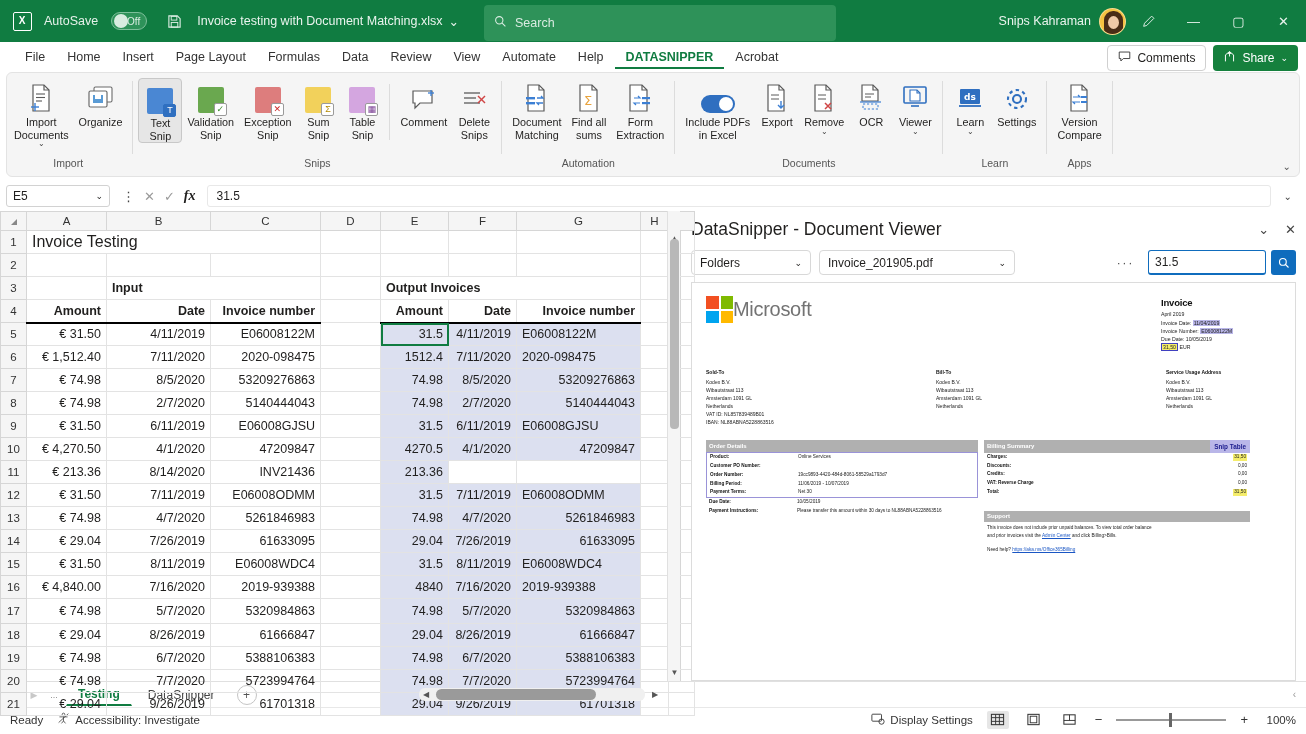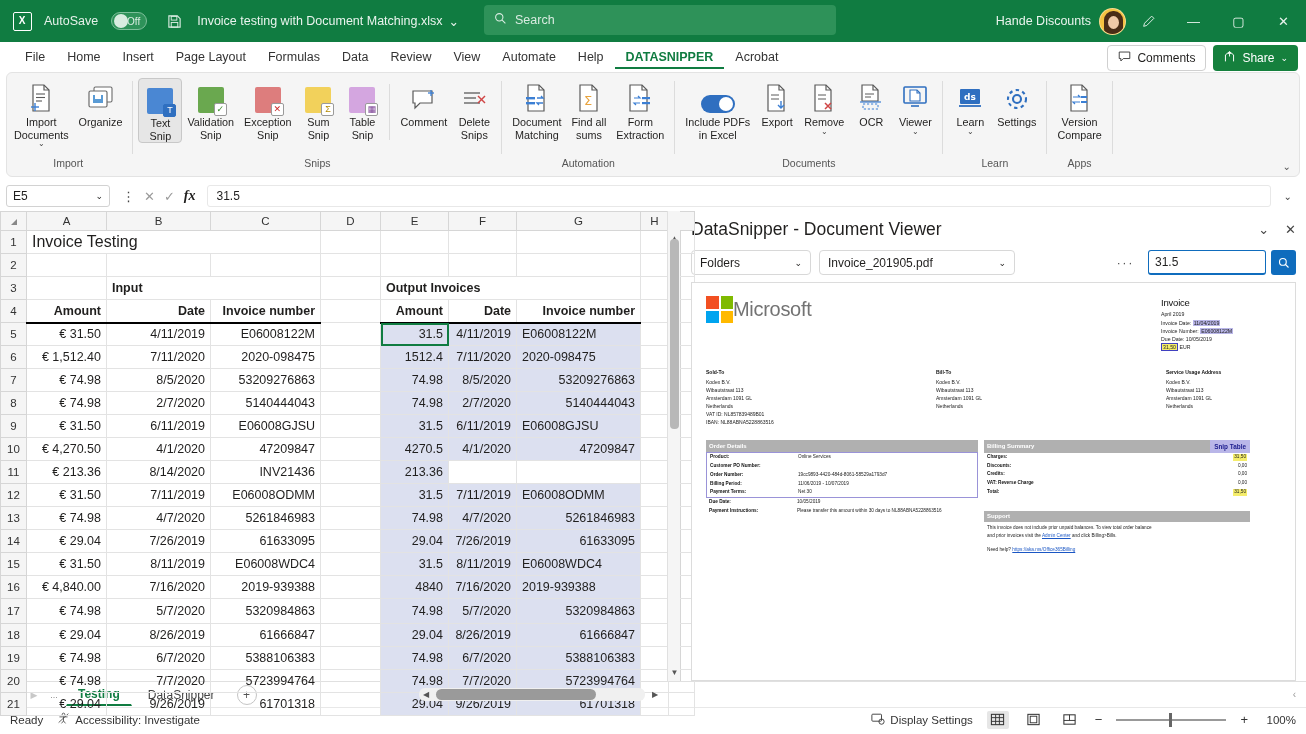--- a/index.html
+++ b/index.html
@@ -12,21 +12,21 @@
   
   .titlebar{ height:42px; background:#107c41; display:flex; align-items:center; gap:0; color:#fff; position:relative; }
   .tb-logo{ width:44px; display:flex; align-items:center; justify-content:center; }
   .xl-ico{ width:19px;height:19px;border:1.6px solid #fff;border-radius:2px; display:flex;align-items:center;justify-content:center;font-size:10px;font-weight:bold;line-height:1;}
   .autosave{ display:flex; align-items:center; gap:13px; font-size:12.5px; color:#e6f1ea; }
   .toggle{ width:36px;height:18px;border-radius:9px;background:#2e9259;border:1px solid #7dbf9a; display:flex;align-items:center; position:relative; }
   .toggle .knob{ width:14px;height:14px;border-radius:50%;background:#d8ece0;margin-left:2px; }
   .toggle .off{ position:absolute; right:6px; font-size:10px; color:#dceee4;}
   .save-ico{ margin-left:14px; width:26px;display:flex;justify-content:center;}
   .docname{ margin-left:10px; font-size:12.5px; color:#eaf4ee; display:flex; align-items:center; gap:6px;}
-  .search-box{ position:absolute; left:484px; top:5px; width:352px; height:30px; background:#2e9259; border-radius:4px; display:flex; align-items:center; padding:0 10px; gap:8px;}
+  .search-box{ position:absolute; left:484px; top:5px; width:352px; height:36px; background:#2e9259; border-radius:4px; display:flex; align-items:center; padding:0 10px; gap:8px;}
   .search-box .ph{ color:#d9ebe1; font-size:12.5px;}
   .tb-right{ position:absolute; right:0; top:0; height:42px; display:flex; align-items:center; gap:0;}
   .username{ font-size:12.5px; color:#eaf4ee; margin-right:8px;}
   .avatar{ width:27px;height:27px;border-radius:50%; background:#f5c242; overflow:hidden; position:relative; border:1px solid rgba(255,255,255,.4);}
   .avatar .hair{position:absolute;left:4px;top:2px;width:19px;height:24px;border-radius:9px 9px 6px 6px;background:#4a2c17;}
   .avatar .face{position:absolute;left:8px;top:7px;width:11px;height:13px;border-radius:50%;background:#f0c9a8;}
   .wbtn{ width:45px;height:42px;display:flex;align-items:center;justify-content:center;color:#eaf4ee;font-size:13px;}
   
   .tabs{ height:30px; background:#fff; display:flex; align-items:center; padding-left:14px; position:relative; border-bottom:0;}
   .tab{ padding:4px 11px; font-size:12.5px; color:#333; border-radius:3px; cursor:default; white-space:nowrap;}
@@ -82,21 +82,21 @@
   .vsbtn{ width:25px;height:25px;background:#0f6cbd;border-radius:3px;display:flex;align-items:center;justify-content:center;color:#fff;font-size:12px;margin-left:-3px;}
   .docpane{ flex:1; margin-top:7px; background:#fff; border:1px solid #dcdcdc; overflow:hidden; position:relative;}
   
   .inv{ padding:12px 14px; font-size:4.6px; line-height:1.45; color:#222; }
   .ms-row{ display:flex; align-items:flex-start; justify-content:space-between;}
   .mslogo{ display:flex; align-items:center; }
   .msquad{ width:27px;height:27px; display:grid; grid-template-columns:1fr 1fr; grid-template-rows:1fr 1fr; gap:2px;}
   .msquad i{ display:block;}
   .mstext{ font-size:20px; color:#737373; font-weight:400; letter-spacing:-.3px; font-family:"Liberation Sans",sans-serif;}
   .invmeta{ text-align:left; font-size:5.2px; line-height:1.6;}
-  .invmeta .h{ font-size:9.5px; font-weight:normal; color:#111; letter-spacing:-.2px;}
+  .invmeta .h{ font-size:9.5px; font-weight:bold; color:#111; letter-spacing:-.2px;}
   .hl-blue{ background:#b9b6e8; padding:0 1px;}
   .hl-yellow{ background:#f5ed6b; padding:0 1px; border:1px solid #4040c0;}
   .addr{ display:flex; margin-top:16px; font-size:5px; line-height:1.62;}
   .addr > div{ }
   .addr .ah{ font-weight:bold; color:#111; margin-bottom:2px;}
   .tables{ display:flex; gap:6px; margin-top:14px; }
   .tbl{ font-size:4.7px; }
   .tbl .th{ background:#b0b0b0; color:#fff; font-weight:bold; font-size:6px; padding:1.5px 3px; }
   .tbl .tr{ display:flex; padding:1px 3px; }
   .tbl .k{ font-weight:bold; color:#111;}
@@ -151,21 +151,21 @@
   <div class="search-box">
     <span>
       <svg width="13" height="13" viewBox="0 0 16 16">
           <circle cx="6.5" cy="6.5" r="4.5" fill="none" stroke="#dceee4" stroke-width="1.3"></circle>
           <line x1="10" y1="10" x2="14" y2="14" stroke="#dceee4" stroke-width="1.3"></line>
         </svg>
     </span>
     <span class="ph">Search</span>
   </div>
   <div class="tb-right">
-    <span class="username">Hande Discounts</span>
+    <span class="username">Snips Kahraman</span>
     <span class="avatar">
         <i class="hair"></i>
         <i class="face"></i>
       </span>
     <span class="wbtn">
       <svg width="16" height="16" viewBox="0 0 18 18">
           <path d="M3 15l1-3.5L12 3.5l2.5 2.5L6.5 14z" fill="none" stroke="#dceee4" stroke-width="1.1"></path>
         </svg>
     </span>
     <span class="wbtn">—</span>

